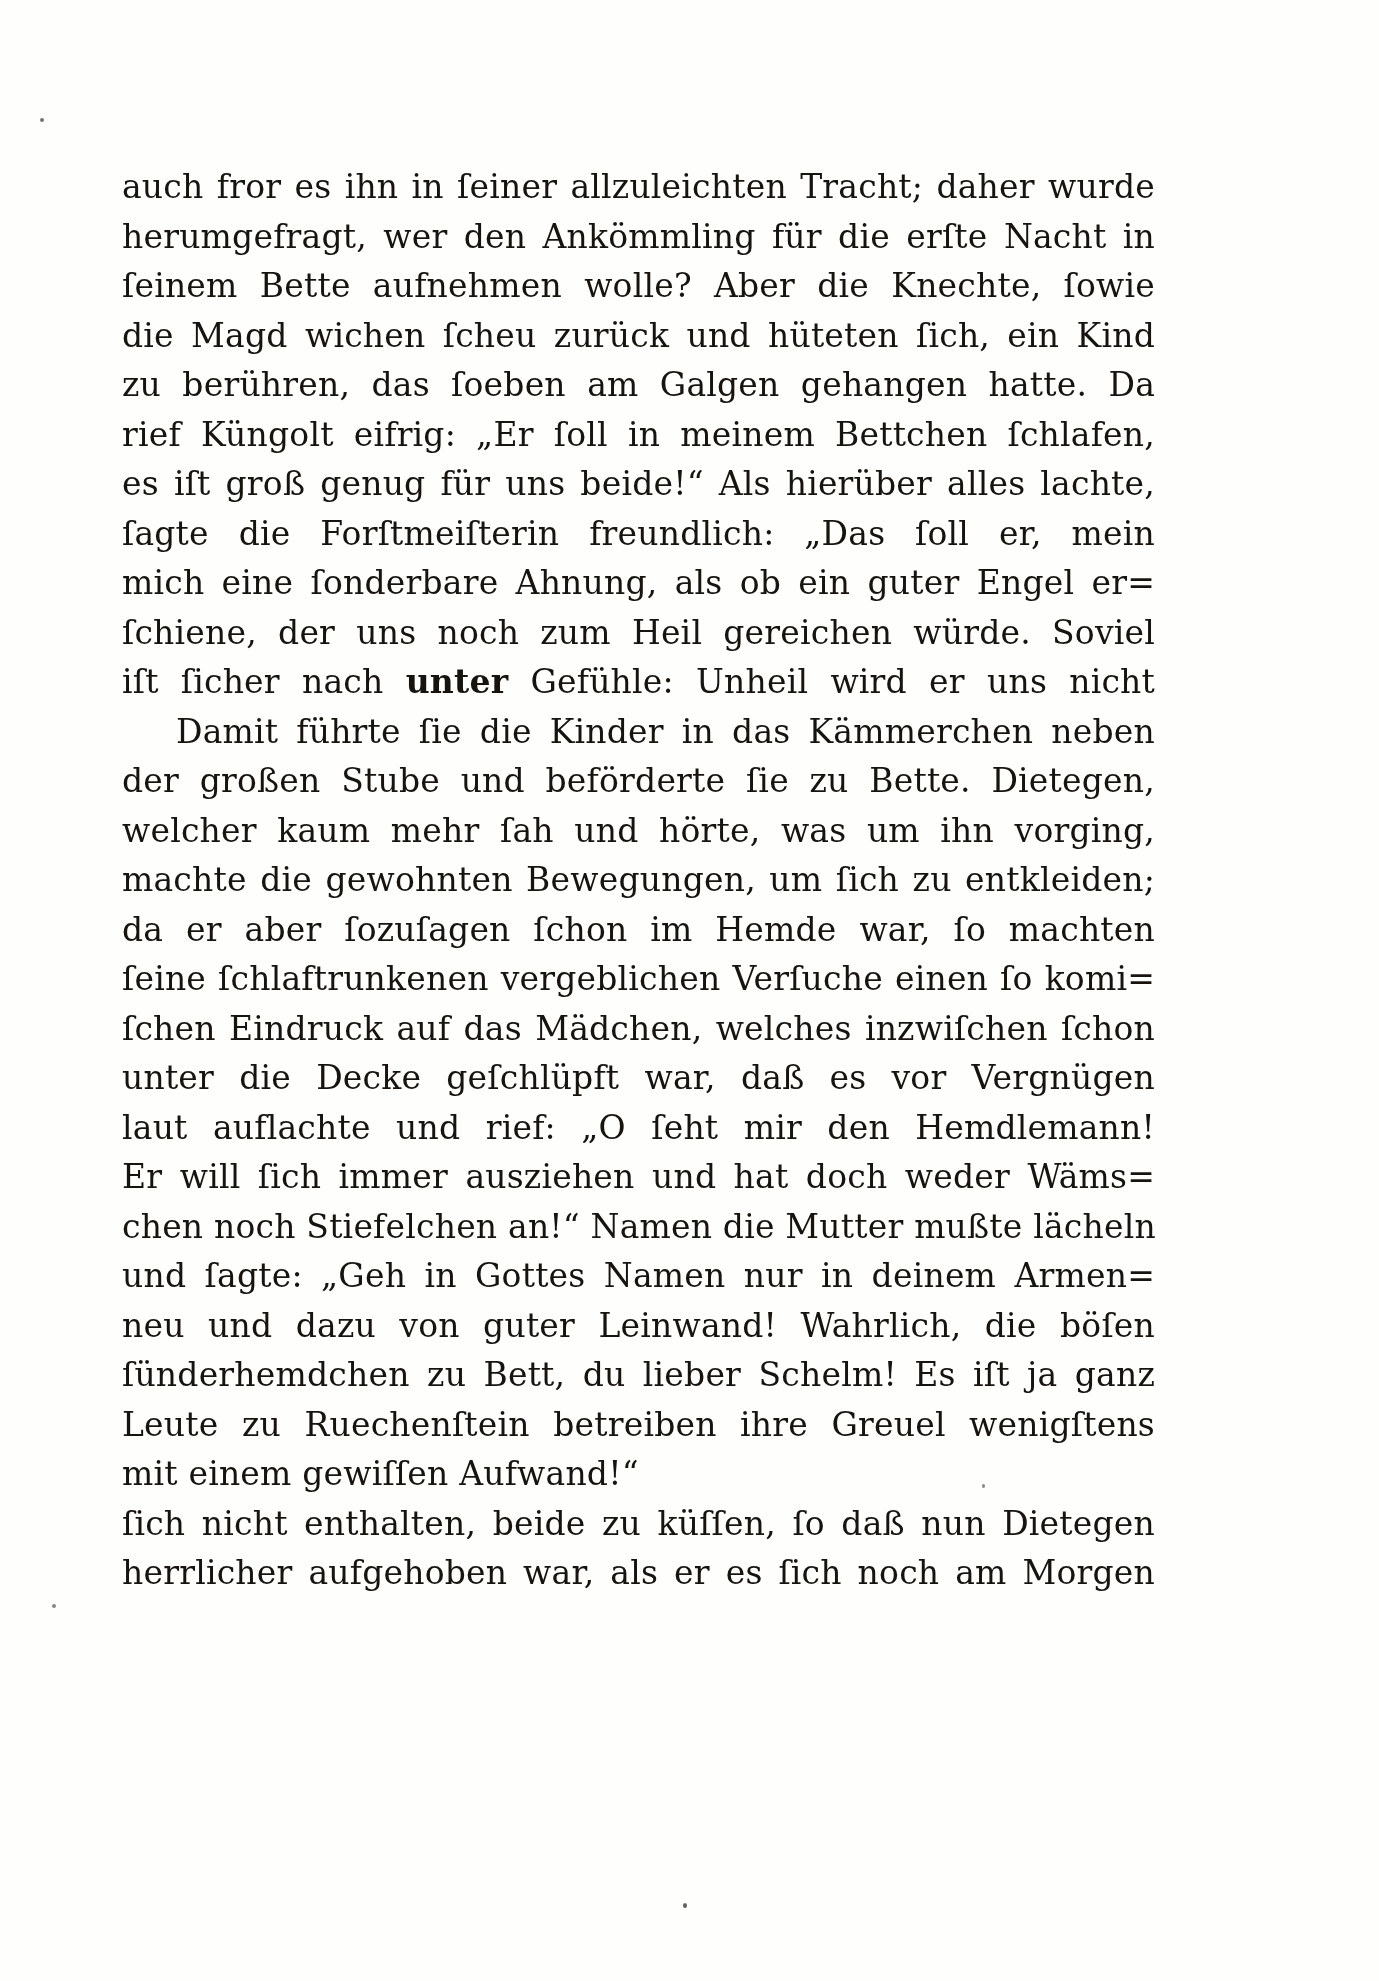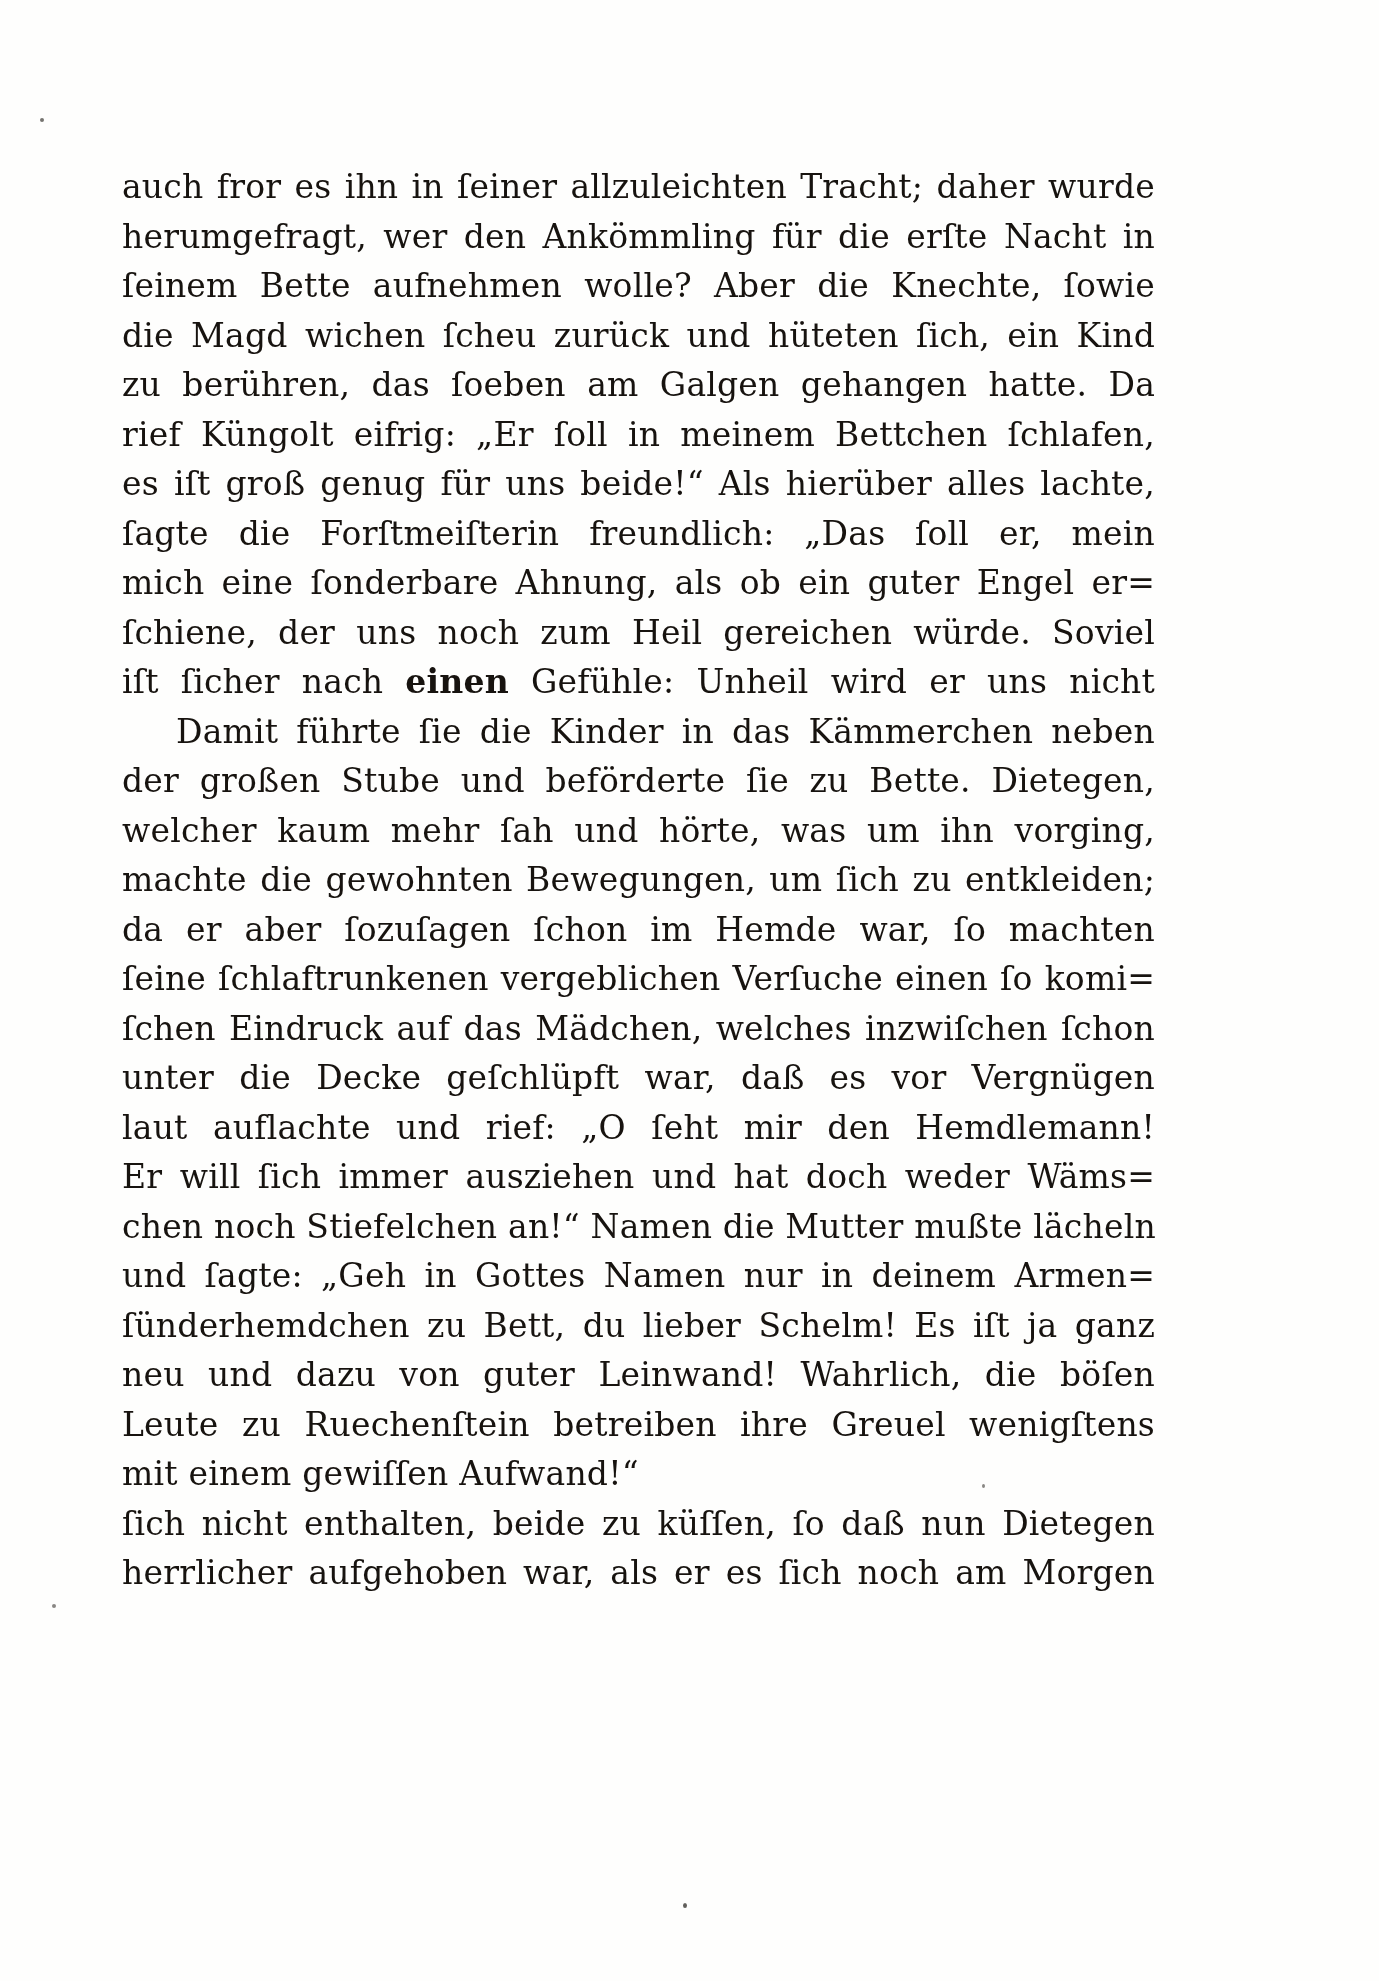--- a/index.html
+++ b/index.html
@@ -94,35 +94,35 @@
       <div class="line">auch fror es ihn in ſeiner allzuleichten Tracht; daher wurde</div>
       <div class="line">herumgefragt, wer den Ankömmling für die erſte Nacht in</div>
       <div class="line">ſeinem Bette aufnehmen wolle?  Aber die Knechte, ſowie</div>
       <div class="line">die Magd wichen ſcheu zurück und hüteten ſich, ein Kind</div>
       <div class="line">zu berühren, das ſoeben am Galgen gehangen hatte.  Da</div>
       <div class="line">rief Küngolt eifrig: „Er ſoll in meinem Bettchen ſchlafen,</div>
       <div class="line">es iſt groß genug für uns beide!“  Als hierüber alles lachte,</div>
       <div class="line">ſagte die Forſtmeiſterin freundlich: „Das ſoll er, mein</div>
       <div class="line">mich eine ſonderbare Ahnung, als ob ein guter Engel er=</div>
       <div class="line">ſchiene, der uns noch zum Heil gereichen würde.  Soviel</div>
-      <div class="line">iſt ſicher nach <b>einen</b> Gefühle: Unheil wird er uns nicht</div>
+      <div class="line">iſt ſicher nach <b>unter</b> Gefühle: Unheil wird er uns nicht</div>
       <div class="line indent">Damit führte ſie die Kinder in das Kämmerchen neben</div>
       <div class="line">der großen Stube und beförderte ſie zu Bette.  Dietegen,</div>
       <div class="line">welcher kaum mehr ſah und hörte, was um ihn vorging,</div>
       <div class="line">machte die gewohnten Bewegungen, um ſich zu entkleiden;</div>
       <div class="line">da er aber ſozuſagen ſchon im Hemde war, ſo machten</div>
       <div class="line">ſeine ſchlaftrunkenen vergeblichen Verſuche einen ſo komi=</div>
       <div class="line">ſchen Eindruck auf das Mädchen, welches inzwiſchen ſchon</div>
       <div class="line">unter die Decke geſchlüpft war, daß es vor Vergnügen</div>
       <div class="line">laut auflachte und rief: „O ſeht mir den Hemdlemann!</div>
       <div class="line">Er will ſich immer ausziehen und hat doch weder Wäms=</div>
       <div class="line">chen noch Stiefelchen an!“ Namen die Mutter mußte lächeln</div>
       <div class="line">und ſagte: „Geh in Gottes Namen nur in deinem Armen=</div>
+      <div class="line">neu und dazu von guter Leinwand!  Wahrlich, die böſen</div>
       <div class="line">ſünderhemdchen zu Bett, du lieber Schelm! Es iſt ja ganz</div>
-      <div class="line">neu und dazu von guter Leinwand!  Wahrlich, die böſen</div>
       <div class="line">Leute zu Ruechenſtein betreiben ihre Greuel  wenigſtens</div>
       <div class="line last">mit einem gewiſſen Aufwand!“</div>
       <div class="line">ſich nicht enthalten, beide zu küſſen, ſo daß nun Dietegen</div>
       <div class="line">herrlicher aufgehoben war, als er es ſich noch am Morgen</div>
     </main>
 
   <span class="speck s1"></span>
   <span class="speck s2"></span>
   <span class="speck s3"></span>
   <span class="speck s4"></span>

